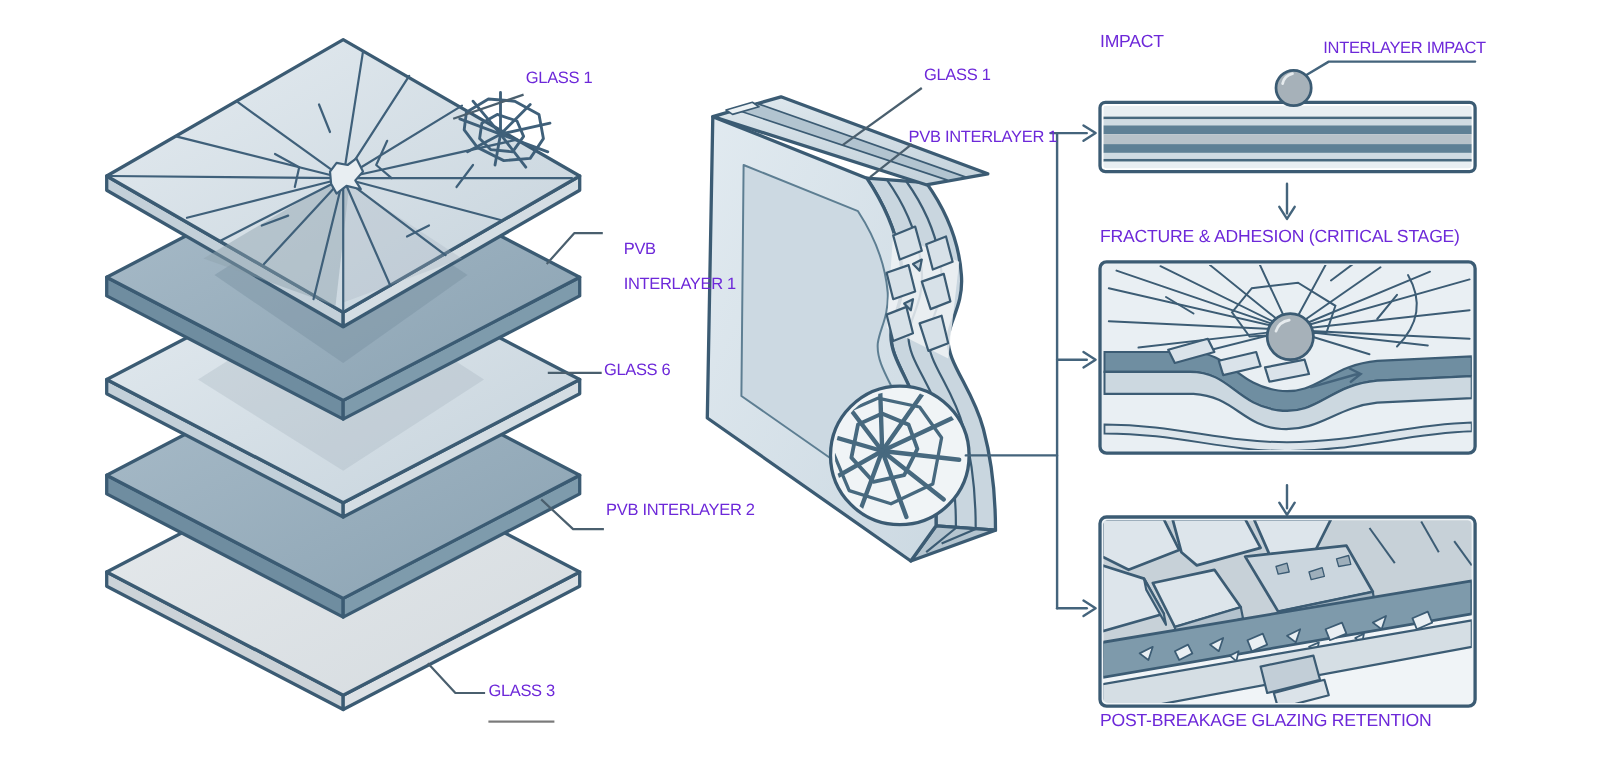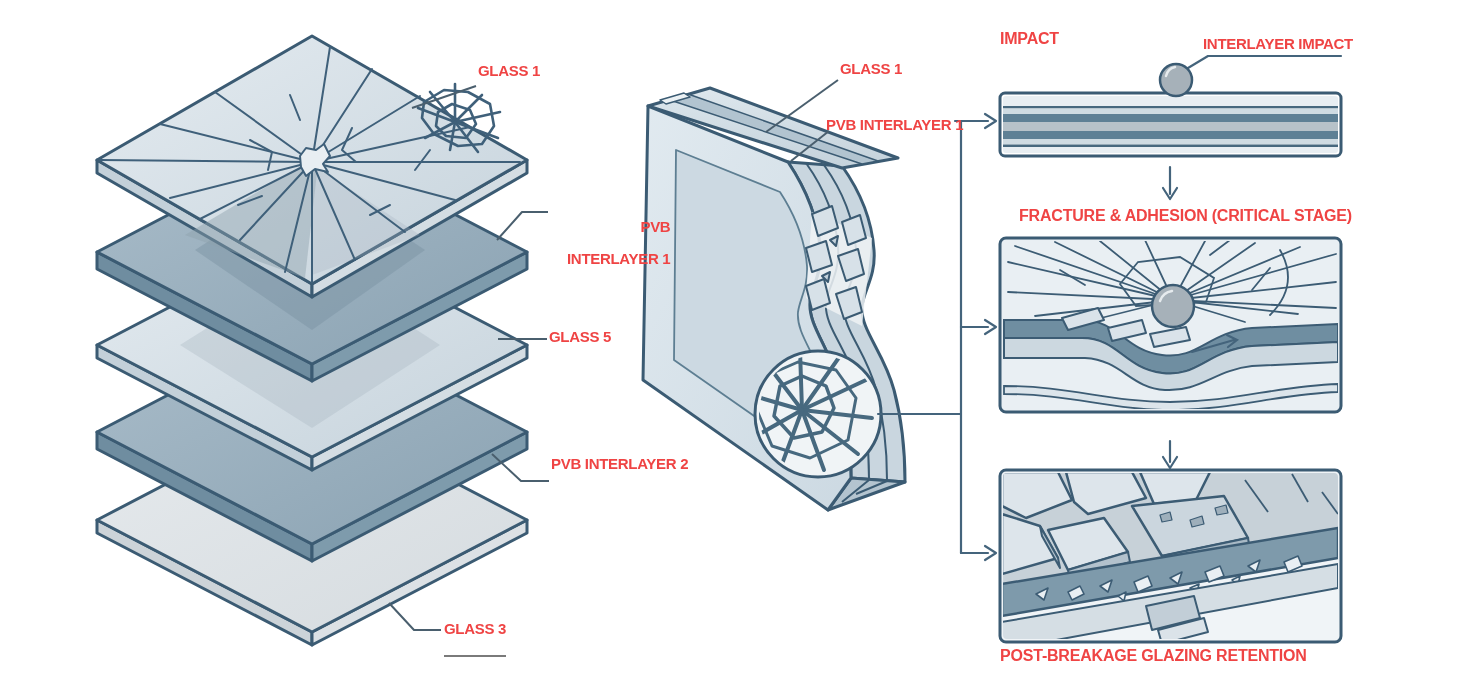--- a/index.html
+++ b/index.html
@@ -1,20 +1,20 @@
 <!DOCTYPE html>
 <html><head>
 <meta charset="utf-8">
 <style>
   html,body{margin:0;padding:0;background:#ffffff;}
   #stage{position:relative;width:1467px;height:699px;background:#ffffff;overflow:hidden;
          font-family:"Liberation Sans",sans-serif;}
   #art{position:absolute;left:0;top:0;width:1467px;height:699px;}
-  .lbl{position:absolute;font-weight:700;font-size:15px;line-height:16px;color:#ef4444;
-       letter-spacing:-0.3px;white-space:nowrap;font-family:"Liberation Sans",sans-serif;text-align:right;}
+  .lbl{position:absolute;font-weight:400;font-size:15px;line-height:16px;color:#6d28d9;
+       letter-spacing:-0.3px;white-space:nowrap;font-family:"Liberation Sans",sans-serif;}
   .hdr{font-size:16px;letter-spacing:-0.2px;}
   .two-line div{margin:16px;}
   .underline{border-bottom:2px solid #7a7a7a;padding-bottom:18px;}
 </style>
 </head>
 <body>
 
 <div id="stage">
 
 <svg id="art" viewBox="0 0 1467 699" xmlns="http://www.w3.org/2000/svg">
@@ -307,25 +307,25 @@
     </g>
     <rect x="1000" y="470" width="341" height="172" rx="6" fill="none" stroke="#3b5b73" stroke-width="3"></rect>
   </g>
 </svg>
 
   <div class="lbl" style="left:478px;top:63px;">GLASS 1</div>
   <div class="lbl two-line" style="left:551px;top:203px;">
     <div>PVB</div>
     <div>INTERLAYER 1</div>
   </div>
-  <div class="lbl" style="left:549px;top:329px;">GLASS 5</div>
+  <div class="lbl" style="left:549px;top:329px;">GLASS 6</div>
   <div class="lbl" style="left:551px;top:456px;">PVB INTERLAYER 2</div>
   <div class="lbl underline" style="left:444px;top:621px;">GLASS 3</div>
 
   <div class="lbl" style="left:840px;top:61px;">GLASS 1</div>
   <div class="lbl" style="left:826px;top:104px;margin-top:13px;">PVB INTERLAYER 1</div>
 
   <div class="lbl hdr" style="left:1000px;top:31px;">IMPACT</div>
   <div class="lbl" style="left:1203px;top:36px;">INTERLAYER IMPACT</div>
-  <div class="lbl hdr" style="left:1000px;top:208px;margin-left:19px;">FRACTURE &amp; ADHESION (CRITICAL STAGE)</div>
+  <div class="lbl hdr" style="left:1000px;top:208px;">FRACTURE &amp; ADHESION (CRITICAL STAGE)</div>
   <div class="lbl hdr" style="left:1000px;top:648px;">POST-BREAKAGE GLAZING RETENTION</div>
 
 </div>
 
 </body></html>

